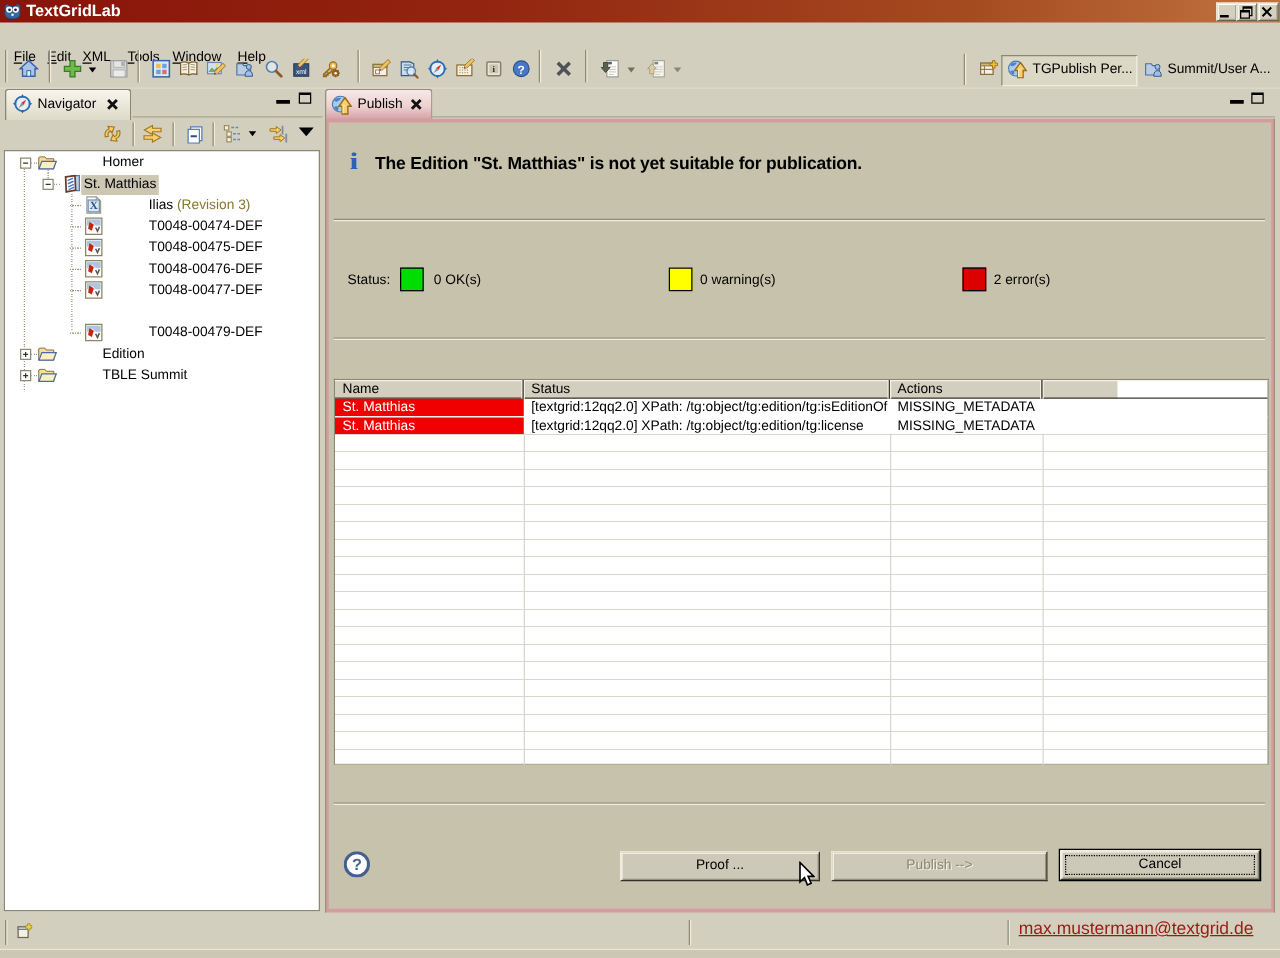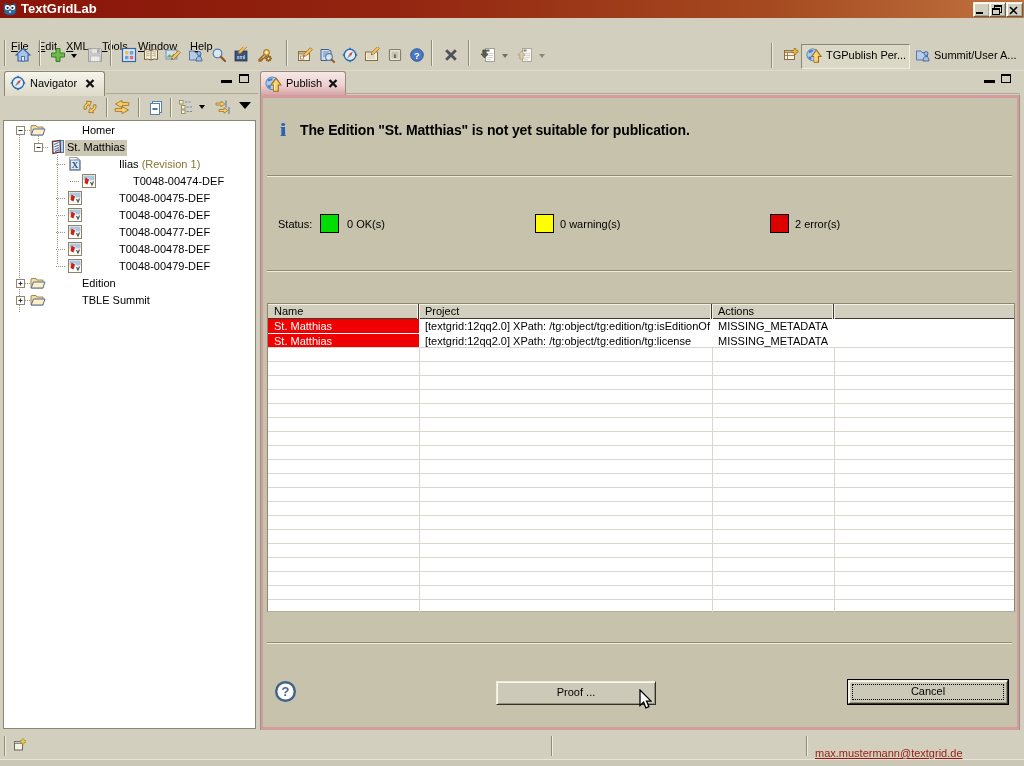--- a/index.html
+++ b/index.html
@@ -409,23 +409,23 @@
       <svg class="abs icon16" style="left:45px;" width="16" height="16">
           <use href="#sym-book"></use>
         </svg>
       <div class="tlabel abs sel" style="left:63px;">St. Matthias</div>
     </div>
     <div class="trow abs" style="top:35px;">
       <div class="doth abs" style="left:52px;top:8px;width:9px;"></div>
       <svg class="abs icon16" style="left:63px;" width="16" height="16">
           <use href="#sym-xdoc"></use>
         </svg>
-      <div class="tlabel abs" style="left:85px;">Ilias <span style="color:#877631;">(Revision 1)</span></div>
-    </div>
-    <div class="trow abs" style="top:52px;margin-left:14px;">
+      <div class="tlabel abs" style="left:85px;">Ilias <span style="color:#877631;">(Revision 3)</span></div>
+    </div>
+    <div class="trow abs" style="top:52px;">
       <div class="doth abs" style="left:52px;top:8px;width:9px;"></div>
       <svg class="abs icon16" style="left:63px;" width="16" height="16">
           <use href="#sym-img"></use>
         </svg>
       <div class="tlabel abs" style="left:85px;">T0048-00474-DEF</div>
     </div>
     <div class="trow abs" style="top:69px;">
       <div class="doth abs" style="left:52px;top:8px;width:9px;"></div>
       <svg class="abs icon16" style="left:63px;" width="16" height="16">
           <use href="#sym-img"></use>
@@ -438,27 +438,20 @@
           <use href="#sym-img"></use>
         </svg>
       <div class="tlabel abs" style="left:85px;">T0048-00476-DEF</div>
     </div>
     <div class="trow abs" style="top:103px;text-align:right;">
       <div class="doth abs" style="left:52px;top:8px;width:9px;"></div>
       <svg class="abs icon16" style="left:63px;" width="16" height="16">
           <use href="#sym-img"></use>
         </svg>
       <div class="tlabel abs" style="left:85px;">T0048-00477-DEF</div>
-    </div>
-    <div class="trow abs" style="top:120px;">
-      <div class="doth abs" style="left:52px;top:8px;width:9px;"></div>
-      <svg class="abs icon16" style="left:63px;" width="16" height="16">
-          <use href="#sym-img"></use>
-        </svg>
-      <div class="tlabel abs" style="left:85px;">T0048-00478-DEF</div>
     </div>
     <div class="trow abs" style="top:137px;">
       <div class="doth abs" style="left:52px;top:8px;width:9px;"></div>
       <svg class="abs icon16" style="left:63px;" width="16" height="16">
           <use href="#sym-img"></use>
         </svg>
       <div class="tlabel abs" style="left:85px;">T0048-00479-DEF</div>
     </div>
     <div class="trow abs" style="top:154px;">
       <div class="ebox abs" style="left:12px;">
@@ -516,27 +509,27 @@
     <div class="abs" style="left:57px;top:116px;width:17px;height:17px;background:#00dd00;border:1px solid #000;"></div>
     <div class="abs t11" style="left:84px;top:120px;">0 OK(s)</div>
     <div class="abs" style="left:272px;top:116px;width:17px;height:17px;background:#ffff00;border:1px solid #000;"></div>
     <div class="abs t11" style="left:297px;top:120px;">0 warning(s)</div>
     <div class="abs" style="left:507px;top:116px;width:17px;height:17px;background:#dd0000;border:1px solid #000;"></div>
     <div class="abs t11" style="left:532px;top:120px;">2 error(s)</div>
     <div class="groove abs" style="left:4px;top:172px;width:745px;"></div>
 
     <div class="abs" id="ptable" style="left:4px;top:205px;width:746px;height:307px;background:#fff;border:1px solid #8a8776;border-bottom-color:#b0ad9a;">
 
-      <div class="abs" style="left:0;top:0;width:746px;height:15px;background:#d3cfbe;">
+      <div class="abs" style="left:0;top:0;width:626px;height:15px;background:#d3cfbe;">
         <div class="abs" style="left:0;top:0;width:150px;height:15px;border-right:1px solid #3c3a32;box-shadow:inset -1px 0 0 #f4f1e4,inset 0 1px 0 #f4f1e4,inset 0 -1px 0 #3c3a32;"></div>
         <div class="abs" style="left:151px;top:0;width:292px;height:15px;border-right:1px solid #3c3a32;box-shadow:inset 1px 0 0 #f4f1e4,inset -1px 0 0 #f4f1e4,inset 0 1px 0 #f4f1e4,inset 0 -1px 0 #3c3a32;"></div>
         <div class="abs" style="left:444px;top:0;width:121px;height:15px;border-right:1px solid #3c3a32;box-shadow:inset 1px 0 0 #f4f1e4,inset -1px 0 0 #f4f1e4,inset 0 1px 0 #f4f1e4,inset 0 -1px 0 #3c3a32;"></div>
         <div class="abs" style="left:566px;top:0;width:180px;height:15px;box-shadow:inset 1px 0 0 #f4f1e4,inset 0 1px 0 #f4f1e4,inset 0 -1px 0 #3c3a32;"></div>
         <div class="abs t11" style="left:6px;top:1px;">Name</div>
-        <div class="abs t11" style="left:157px;top:1px;">Project</div>
+        <div class="abs t11" style="left:157px;top:1px;">Status</div>
         <div class="abs t11" style="left:450px;top:1px;">Actions</div>
       </div>
 
       <div class="abs" style="left:0;top:15px;width:746px;height:14px;">
         <div class="abs" style="left:0;top:0;width:151px;height:14px;background:#f00000;color:#fff;font-size:11px;line-height:14px;text-indent:6px;">St. Matthias</div>
         <div class="abs t11" style="left:157px;top:1px;">[textgrid:12qq2.0] XPath: /tg:object/tg:edition/tg:isEditionOf</div>
         <div class="abs t11" style="left:450px;top:1px;">MISSING_METADATA</div>
       </div>
       <div class="abs" style="left:0;top:29px;width:746px;height:14px;border-top:1px solid #fff;">
         <div class="abs" style="left:0;top:0;width:151px;height:14px;background:#f00000;color:#fff;font-size:11px;line-height:14px;text-indent:6px;">St. Matthias</div>
@@ -554,20 +547,21 @@
     <div class="groove abs" style="left:4px;top:544px;width:745px;"></div>
 
     <div class="abs" id="helpcirc" style="left:12px;top:583px;width:21px;height:21px;">
       <svg width="21" height="21" viewBox="0 0 21 21">
         <circle cx="10.5" cy="10.5" r="9.3" fill="#fdfdfd" stroke="#44608c" stroke-width="2.4"></circle>
         <text x="10.5" y="15" font-size="13" font-weight="bold" fill="#4a648e" text-anchor="middle" font-family="Liberation Sans">?</text>
       </svg>
     </div>
 
     <div class="pbtn abs" style="left:233px;top:583px;width:158px;height:22px;line-height:21px;">Proof ...</div>
+    <div class="pbtn abs" style="left:402px;top:583px;width:171px;height:22px;line-height:21px;color:#8b8878;text-shadow:1px 1px 0 #f2efe0;">Publish --&gt;</div>
     <div class="abs" style="left:584px;top:581px;width:160px;height:24px;border:1px solid #000;">
       <div class="pbtn abs" style="left:0;top:0;width:158px;height:22px;line-height:21px;">
         <div class="abs" style="left:3px;top:3px;right:3px;bottom:3px;border:1px dotted #000;"></div>
         Cancel</div>
     </div>
   </div>
 </div>
 
 <div class="abs" id="cursor" style="left:639px;top:689px;width:13px;height:23px;z-index:50;">
   <svg width="13" height="23" viewBox="0 0 13 23">
@@ -575,15 +569,15 @@
   </svg>
 </div>
 
 <div class="abs" id="statusbar" style="left:0;top:733px;width:1024px;height:27px;">
   <div class="vgroove abs" style="left:4px;top:3px;height:20px;"></div>
   <svg class="abs" width="14" height="14" style="left:12px;top:5px;">
       <use href="#sym-fastview"></use>
     </svg>
   <div class="vgroove abs" style="left:551px;top:3px;height:20px;"></div>
   <div class="vgroove abs" style="left:806px;top:3px;height:20px;"></div>
-  <div class="abs" style="left:815px;top:14px;font-size:11px;color:#9b1a14;text-decoration:underline;">max.mustermann@textgrid.de</div>
+  <div class="abs" style="left:815px;top:1px;font-size:14px;color:#9b1a14;text-decoration:underline;">max.mustermann@textgrid.de</div>
 </div>
 <div class="abs" style="left:0;top:759px;width:1024px;height:7px;background:#cbc7b6;border-top:1px solid #e9e6d7;"></div>
 
 </body></html>

